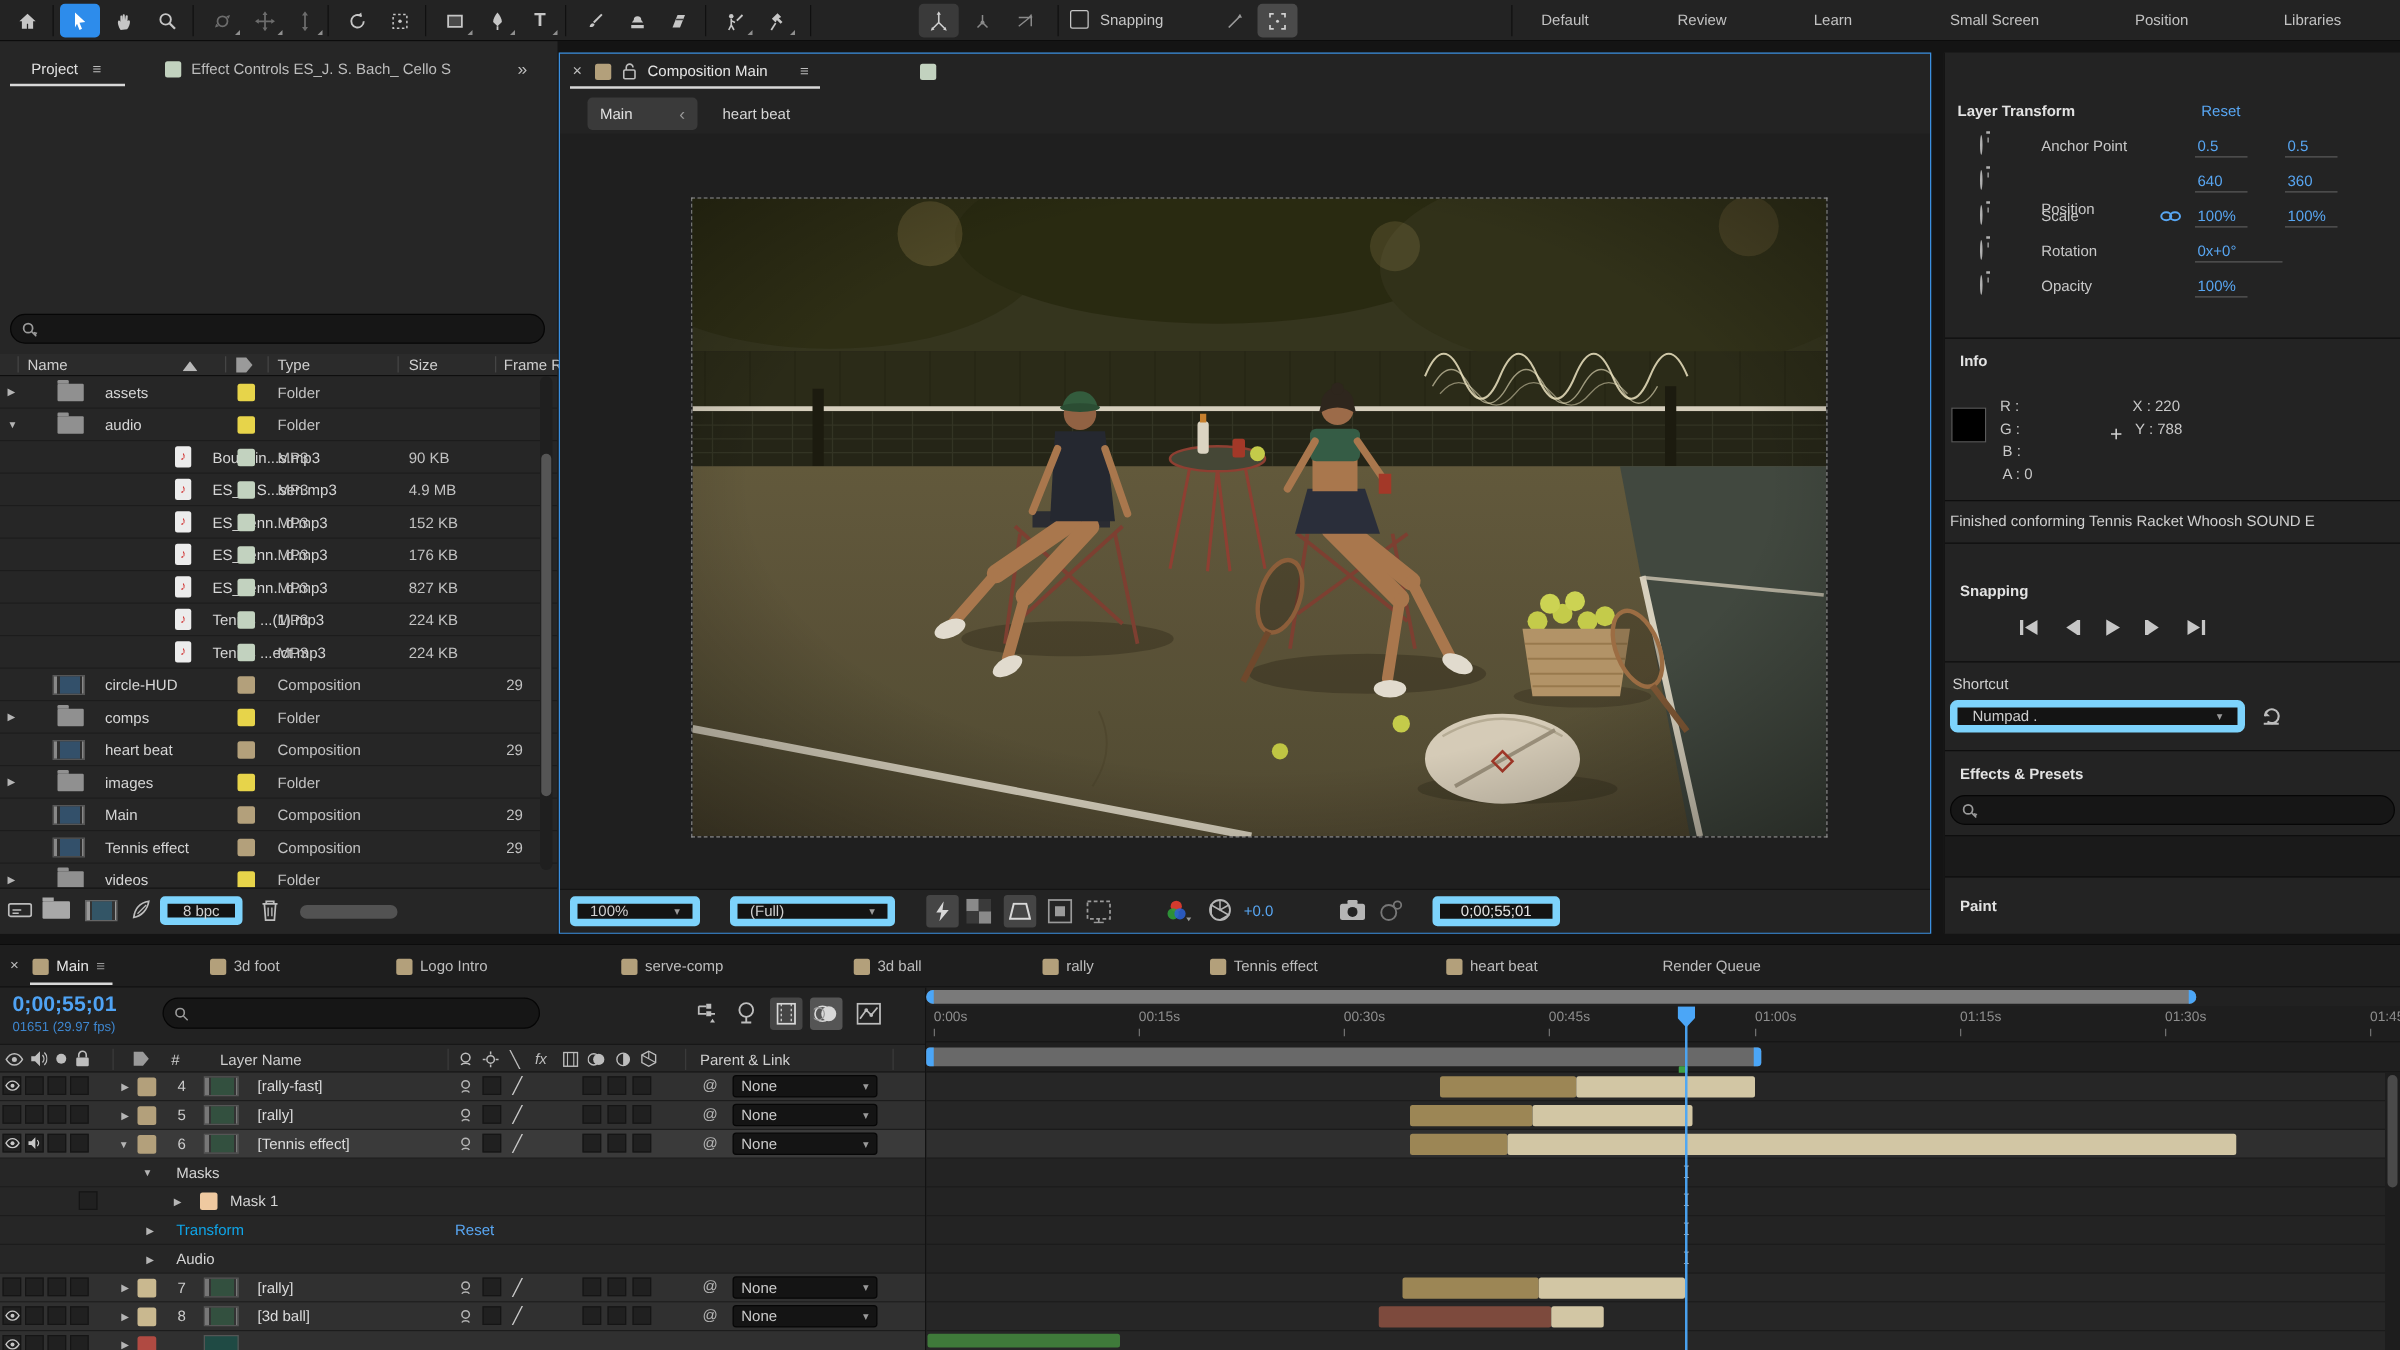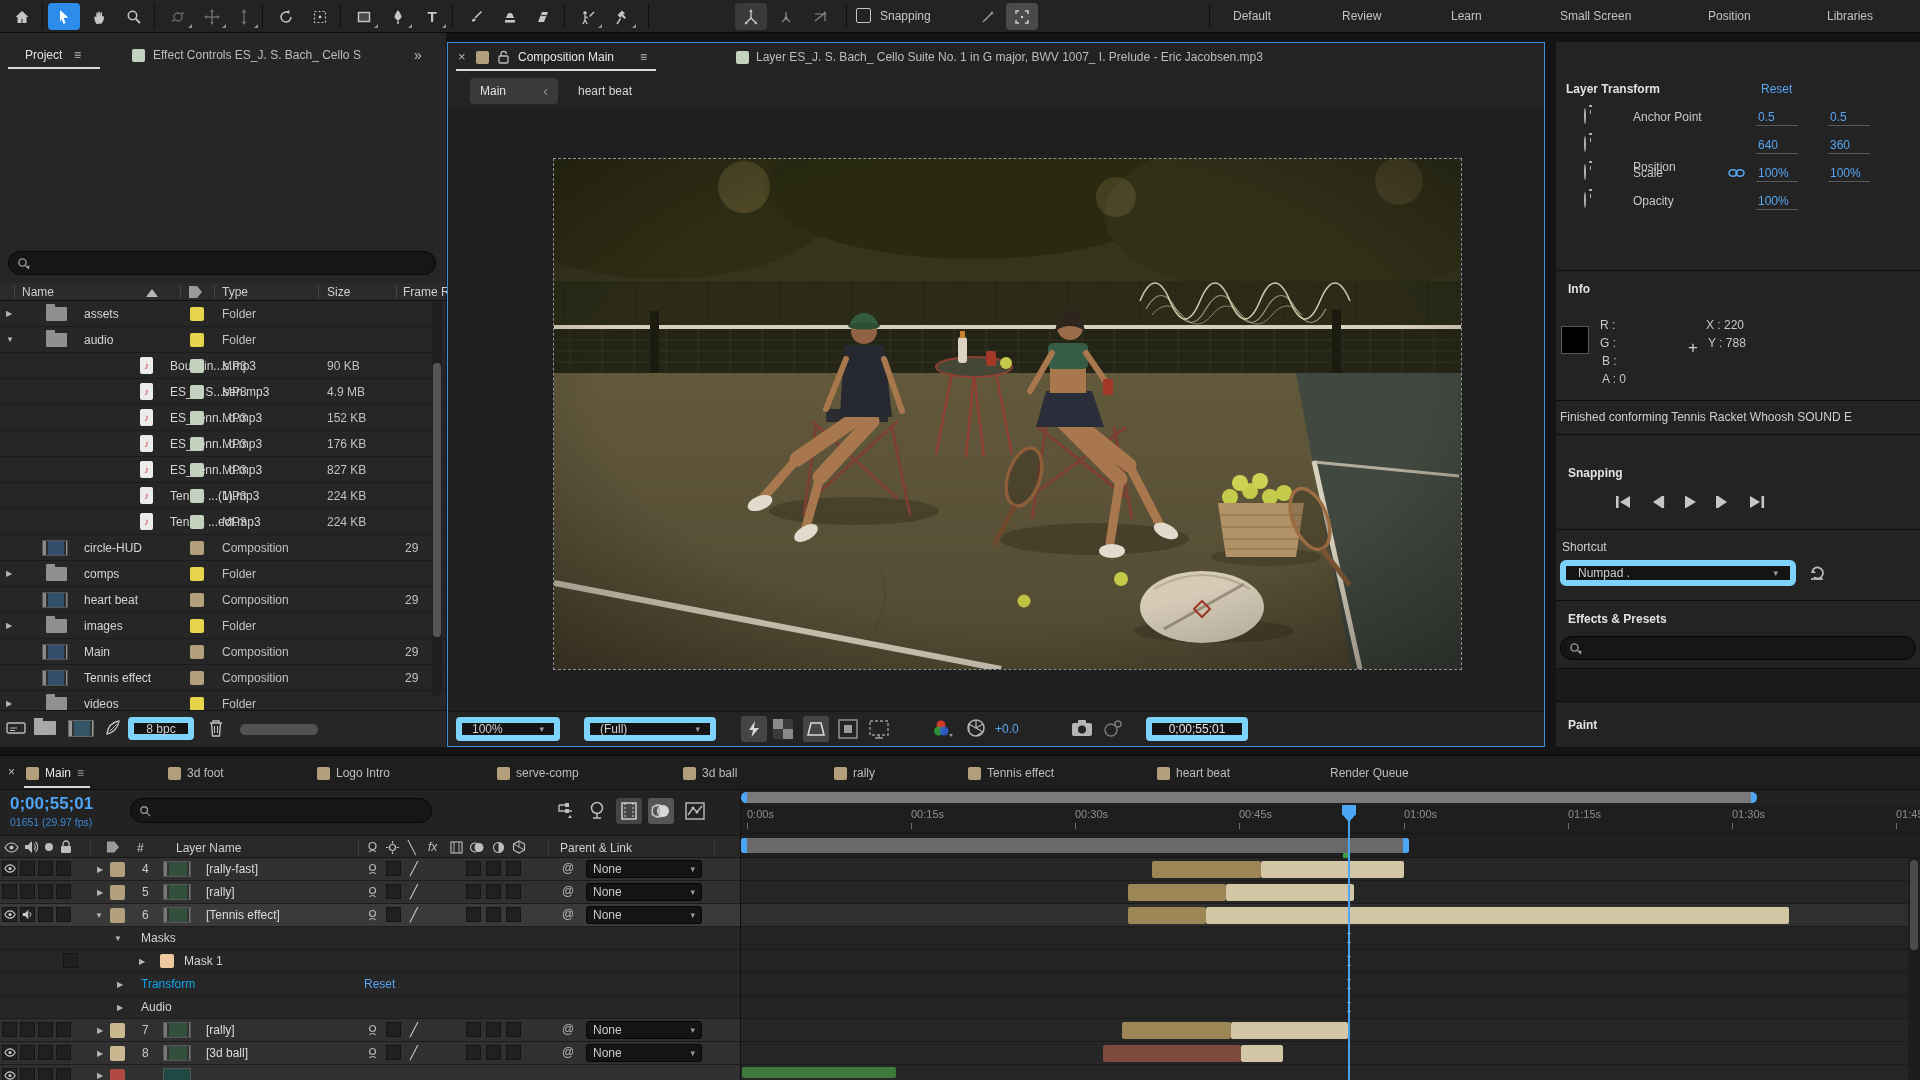--- a/index.html
+++ b/index.html
@@ -455,21 +455,20 @@
       <span class="abs" style="left:10px;top:6px;color:#bdbdbd;font-size:13px;">×</span>
       <span class="chip abs" style="left:28px;top:8px;width:13px;height:13px;background:#B3A07B;"></span>
       <svg class="ic abs" style="left:50px;top:7px;" width="11" height="14" viewBox="0 0 11 14">
         <rect x="1" y="6" width="9" height="7" rx="1" fill="none" stroke="#bdbdbd" stroke-width="1.3"></rect>
           <path d="M3 6V4a2.7 2.7 0 0 1 5.4 0" fill="none" stroke="#bdbdbd" stroke-width="1.3"></path>
       </svg>
       <span class="abs" style="left:70px;top:7px;color:#e6e6e6;">Composition Main</span>
       <span class="abs" style="left:192px;top:7px;color:#bdbdbd;">≡</span>
       <div class="abs" style="left:8px;top:26px;width:200px;height:2px;background:#d8d8d8;"></div>
       <span class="chip abs" style="left:288px;top:8px;width:13px;height:13px;background:#C2D2BF;"></span>
-      <span class="abs" style="left:308px;top:7px;width:780px;overflow:hidden;white-space:nowrap;color:#bdbdbd;">Layer ES_J. S. Bach_ Cello Suite No. 1 in G major, BWV 1007_ I. Prelude - Eric Jacobsen.mp3</span>
     </div>
 
     <div class="abs" style="left:0;top:32px;width:1096px;height:32px;">
       <div class="abs" style="left:22px;top:3px;width:88px;height:26px;background:#3a3a3a;border-radius:4px;display:flex;align-items:center;justify-content:space-between;padding:0 10px;">
         <span style="color:#e2e2e2;">Main</span>
         <span style="color:#9a9a9a;font-size:14px;">‹</span>
       </div>
       <span class="abs" style="left:130px;top:9px;color:#d6d6d6;">heart beat</span>
     </div>
 
@@ -702,20 +701,25 @@
       </div>
       <div style="position:relative;height:28px;">
         <span class="stopwatch abs" style="left:28px;top:5px;"></span>
         <span class="abs" style="left:77px;top:6px;">Scale</span>
         <svg class="ic abs" style="left:172px;top:8px;" width="18" height="10" viewBox="0 0 18 10">
           <ellipse cx="5" cy="5" rx="4" ry="3.2" fill="none" stroke="#58A6F2" stroke-width="1.6"></ellipse>
             <ellipse cx="12" cy="5" rx="4" ry="3.2" fill="none" stroke="#58A6F2" stroke-width="1.6"></ellipse>
         </svg>
         <span class="val abs" style="left:200px;top:6px;min-width:42px;">100%</span>
         <span class="val abs" style="left:272px;top:6px;min-width:42px;">100%</span>
+      </div>
+      <div style="position:relative;height:28px;">
+        <span class="stopwatch abs" style="left:28px;top:5px;"></span>
+        <span class="abs" style="left:77px;top:6px;">Rotation</span>
+        <span class="val abs" style="left:200px;top:6px;min-width:70px;">0x+0°</span>
       </div>
       <div style="position:relative;height:28px;">
         <span class="stopwatch abs" style="left:28px;top:5px;"></span>
         <span class="abs" style="left:77px;top:6px;">Opacity</span>
         <span class="val abs" style="left:200px;top:6px;min-width:42px;">100%</span>
       </div>
     </div>
 
     <div class="abs hdrline" style="left:0;top:228px;width:365px;"></div>
     <span class="abs" style="left:12px;top:240px;color:#e2e2e2;font-weight:bold;">Info</span>

